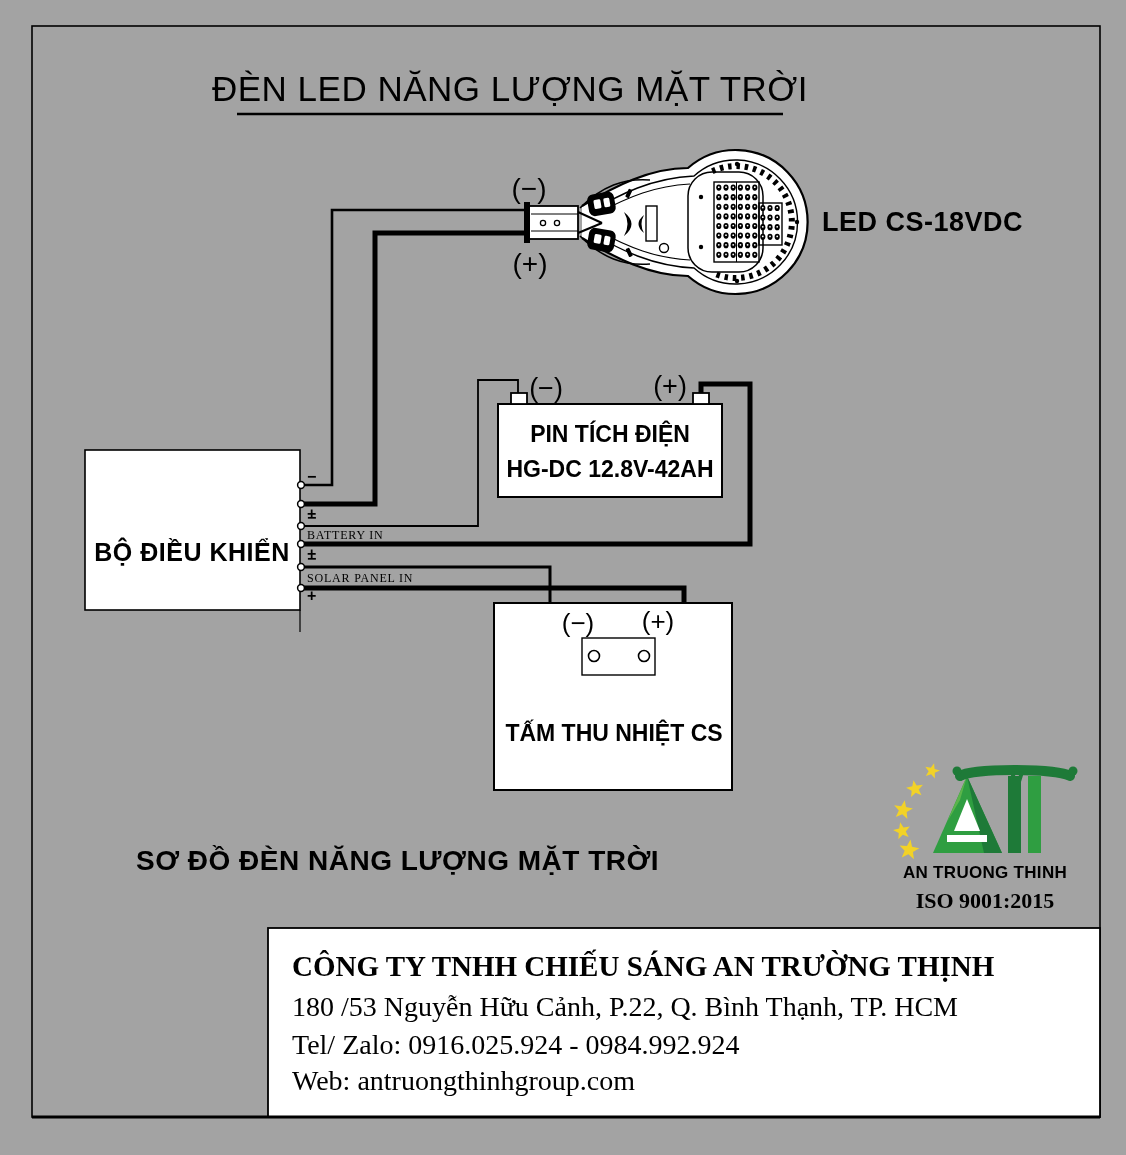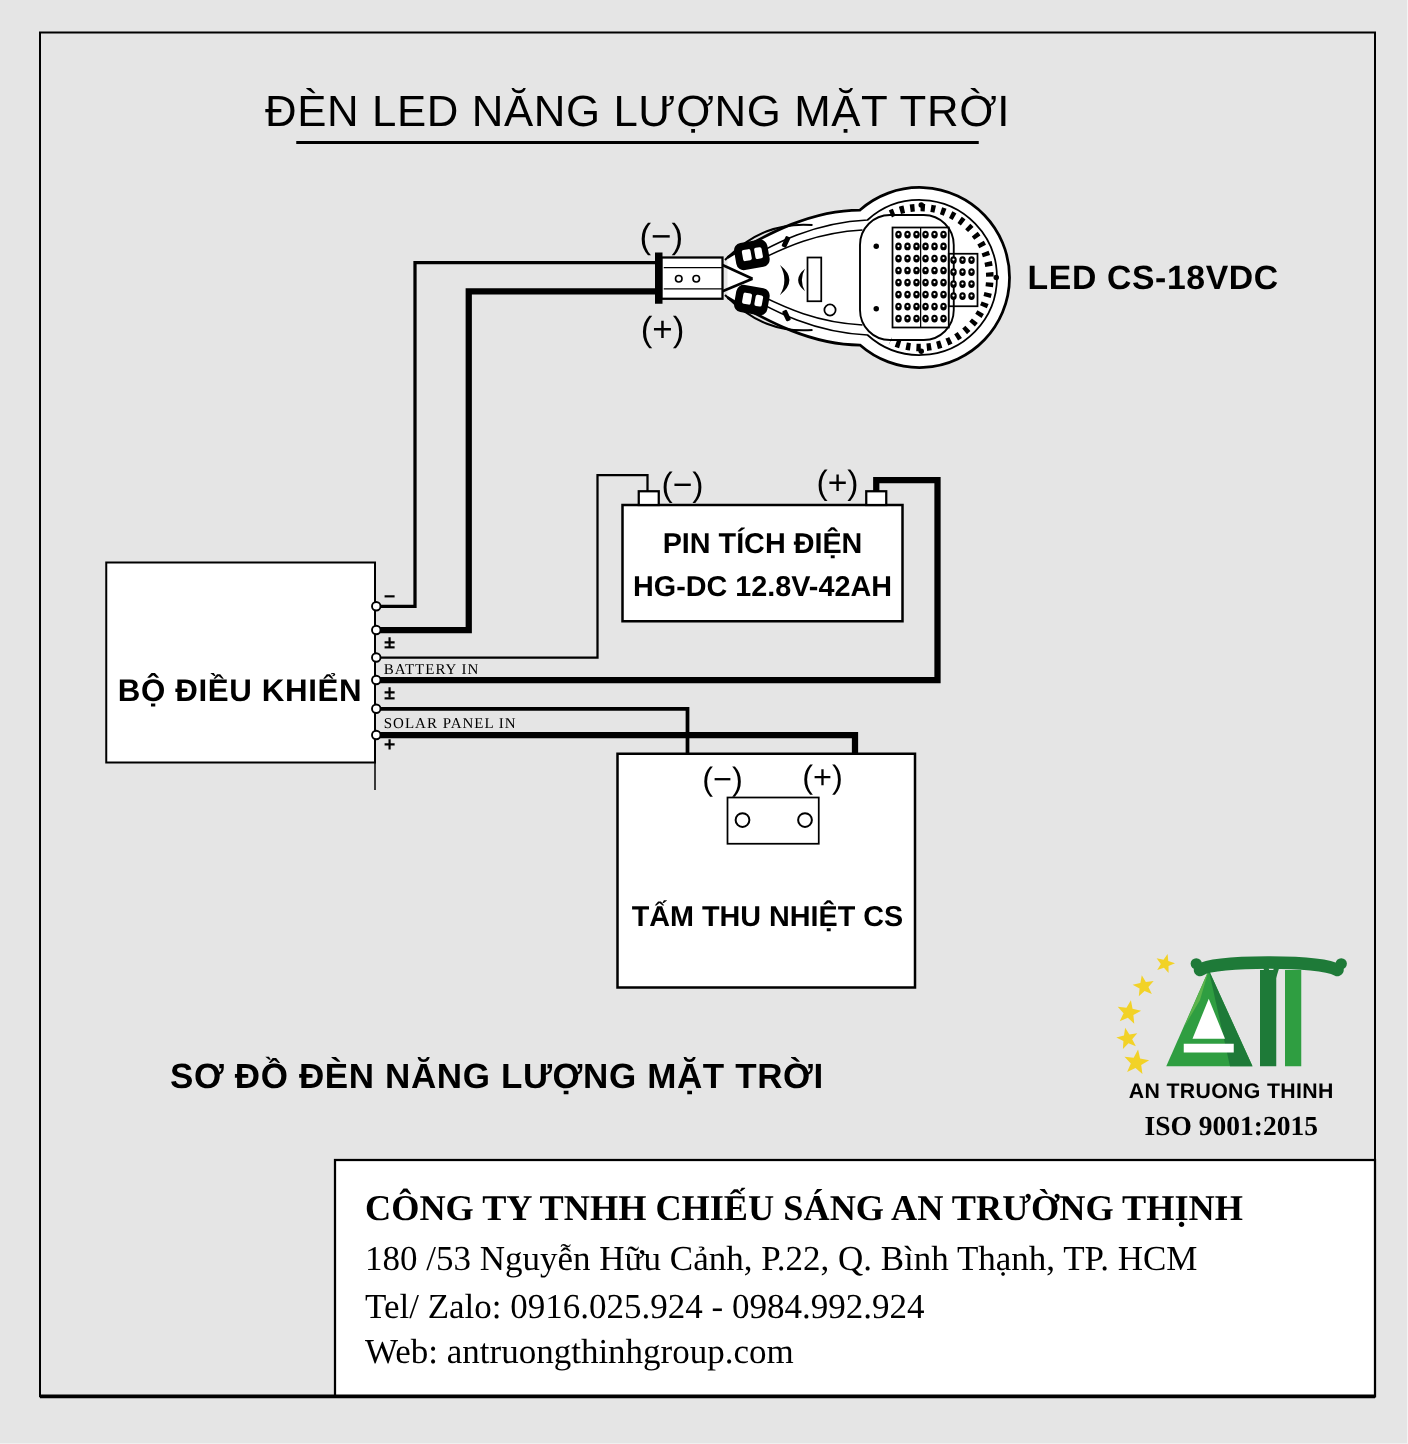--- a/index.html
+++ b/index.html
@@ -1,16 +1,16 @@
 <!DOCTYPE html>
 <html><head>
 <meta charset="utf-8">
 <style>
   html,body{margin:0;padding:0;background:#fff;}
-  .page{position:relative;width:1126px;height:1155px;background:#e5e5e5;overflow:hidden;}
+  .page{position:relative;width:1126px;height:1155px;background:#a3a3a3;overflow:hidden;}
   svg{position:absolute;left:0;top:0;}
   text{fill:#000;}
   .t-cad{font-family:"Liberation Sans","DejaVu Sans",sans-serif;}
   .t-serif{font-family:"Liberation Serif","DejaVu Serif",serif;}
   .w6{font-weight:600;}
   .w7{font-weight:700;}
 </style>
 </head>
 <body>
 

